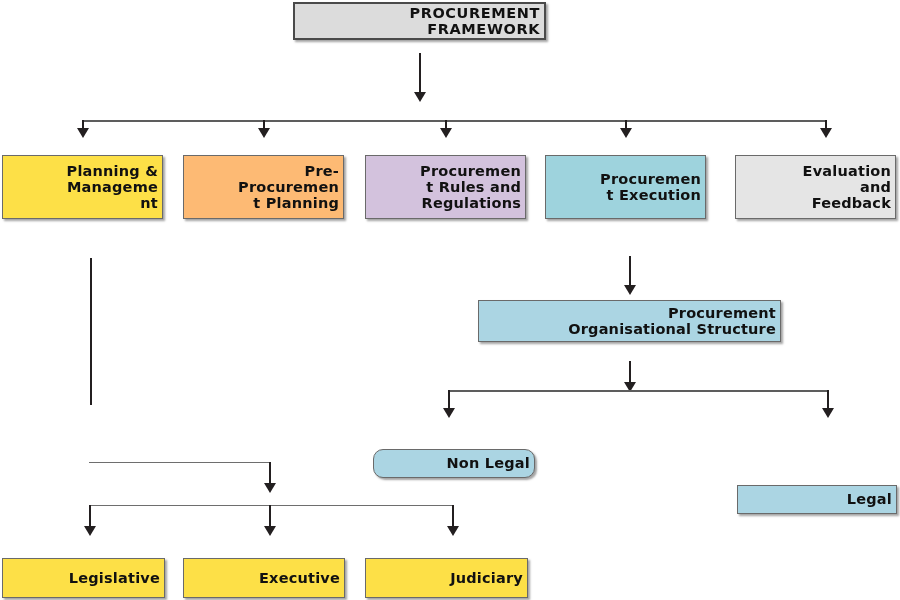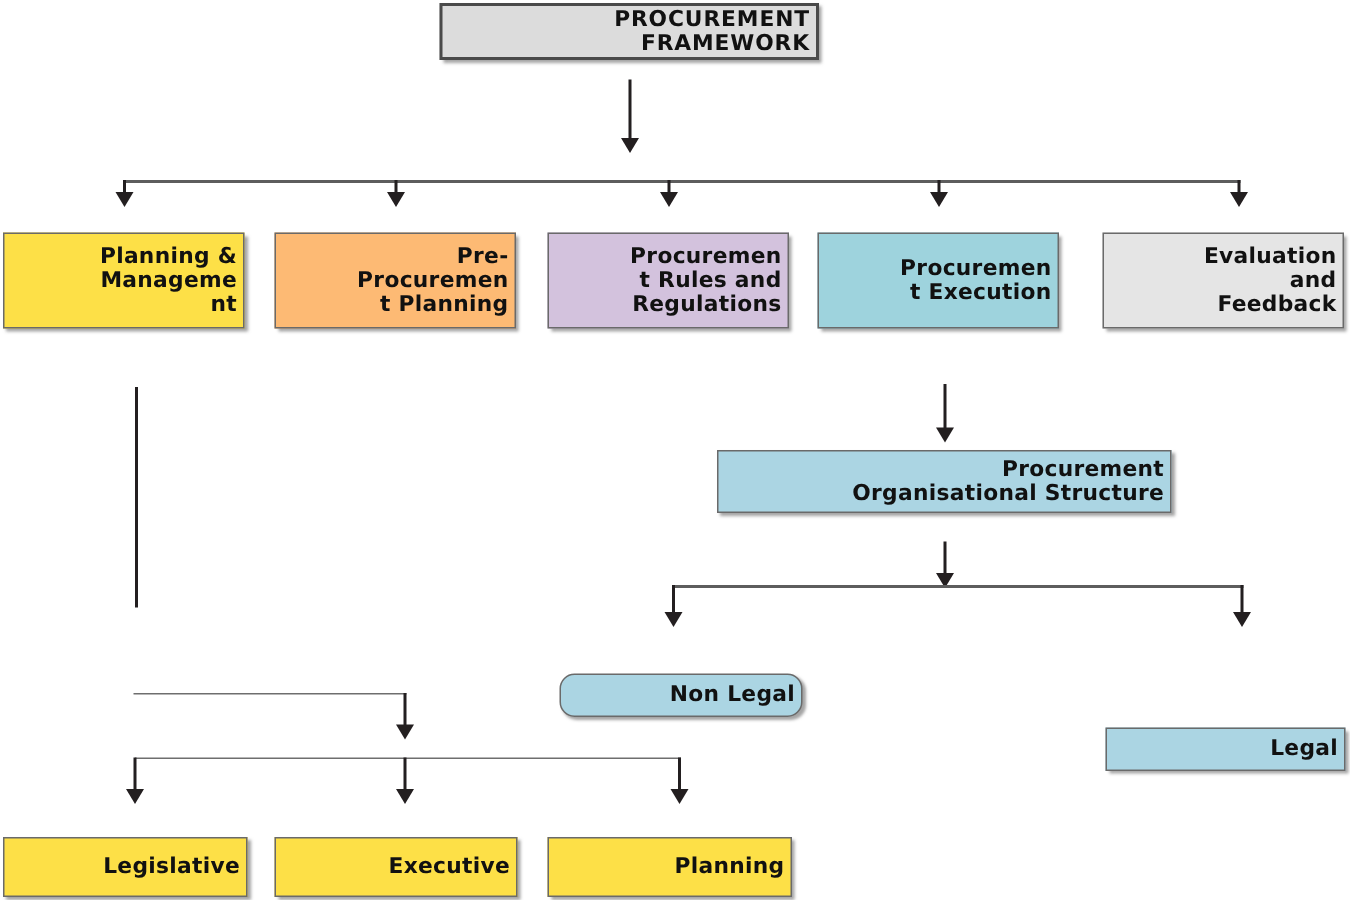--- a/index.html
+++ b/index.html
@@ -194,16 +194,16 @@
 
   <div class="node leaf fill-rose" style="left:183px; top:558px; width:162px; height:40px;">
     <span class="label">Executive</span>
   </div>
 
   <div class="node leaf fill-rose" style="left:2px; top:558px; width:163px; height:40px;">
     <span class="label">Legislative</span>
   </div>
 
   <div class="node leaf fill-rose" style="left:365px; top:558px; width:163px; height:40px;">
-    <span class="label">Planning</span>
+    <span class="label">Judiciary</span>
   </div>
 
 </div>
 
 </body></html>

